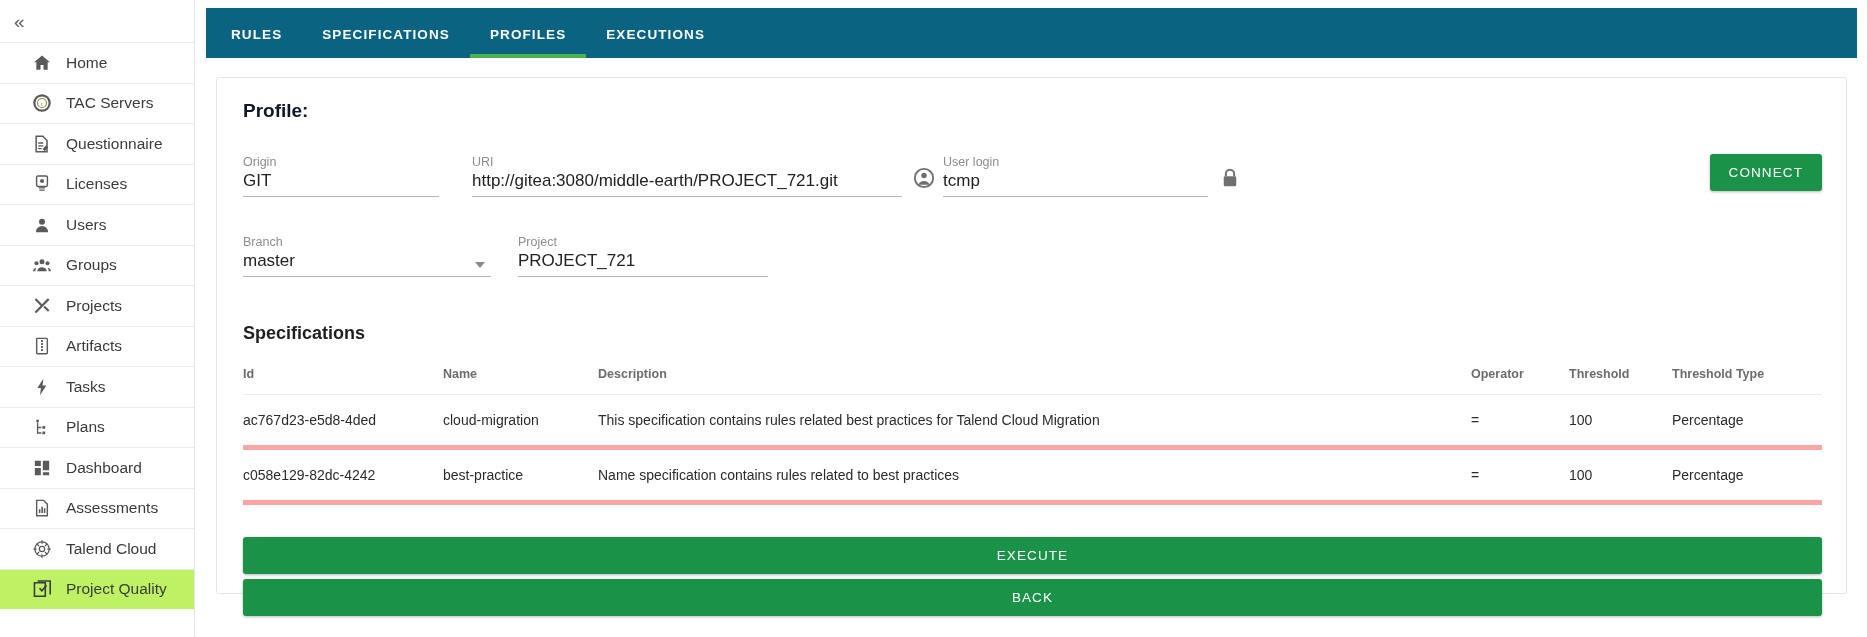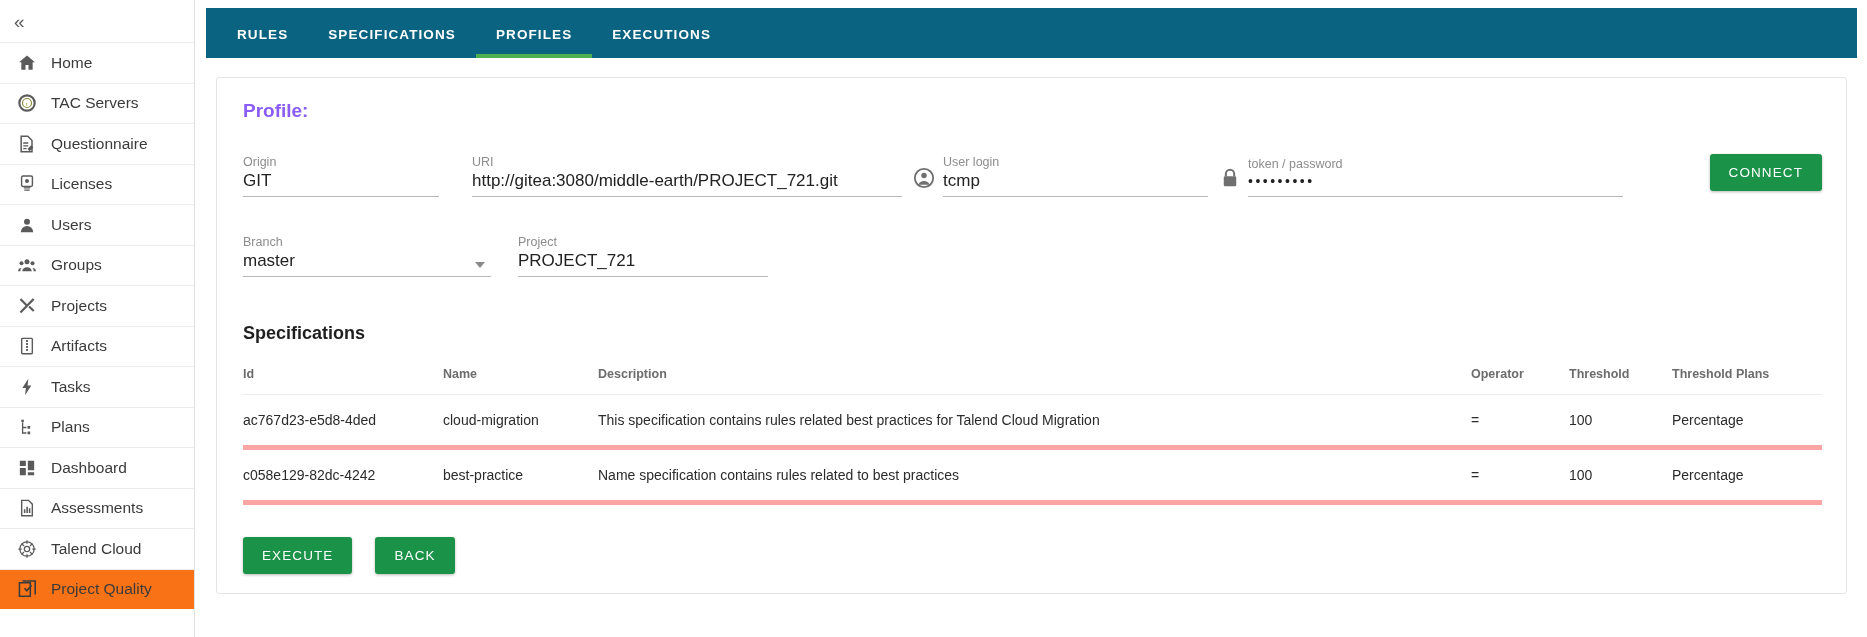--- a/index.html
+++ b/index.html
@@ -31,28 +31,28 @@
     color: #5b5b5b;
     font-size: 19px;
     line-height: 1;
     cursor: pointer;
     letter-spacing: -1px;
   }
   .nav-item {
     display: flex;
     align-items: center;
     height: 40.5px;
-    padding-left: 12px;
+    padding-left: 27px;
     border-top: 1px solid #ececec;
     cursor: pointer;
     color: #3b3b3b;
     font-size: 15.5px;
   }
   .nav-item:first-of-type { border-top: 1px solid #ececec; }
-  .nav-item.active { background: #f97316; }
+  .nav-item.active { background: #bef264; }
   .nav-ico {
     width: 30px; min-width:30px;
     display: flex; align-items: center; justify-content: center;
     color: #5a5a5a;
     margin-right: 9px;
   }
   .nav-ico svg { display:block; }
   .nav-label { white-space: nowrap; }
 
   
@@ -61,21 +61,21 @@
     height: 637px;
     position: relative;
     background: #fff;
     padding: 8px 10px 0 11px;
   }
   #tabbar {
     height: 50px;
     background: #0a6380;
     display: flex;
     align-items: flex-start;
-    padding-left: 11px;
+    padding-left: 5px;
   }
   .tab {
     color: #ffffff;
     font-size: 13.5px;
     letter-spacing: 1.1px;
     font-weight: 600;
     padding: 19px 20px 0 20px;
     height: 50px;
     cursor: pointer;
     position: relative;
@@ -94,21 +94,21 @@
     border: 1px solid #e4e4e4;
     border-radius: 3px;
     background: #fff;
     height: 517px;
     padding: 18px 24px 0 26px;
     position: relative;
   }
   .card-title {
     font-size: 19px;
     font-weight: bold;
-    color: #8b5cf6;
+    color: #0f172a;
     margin: 4px 0 17px 0;
   }
 
   .form-row { position: relative; height: 58px; }
 
   .field {
     position: absolute;
     bottom: 0;
   }
   .field-label {
@@ -204,21 +204,22 @@
   .col-id    { width: 200px; }
   .col-name  { width: 155px; }
   .col-desc  { width: auto; }
   .col-op    { width: 98px; margin-top: 44px; }
   .col-th    { width: 103px; }
   .col-tht   { width: 150px; }
 
   .btn-row {
     margin-top: 32px;
     display: flex;
-    gap: 23px;
+    gap: 5px;
+    flex-direction: column;
   }
 </style>
 </head>
 <body>
 
 <div id="app">
 
   <nav id="sidebar">
     <div class="collapse-row">
       <span class="collapse-icon">«</span>
@@ -397,24 +398,20 @@
           <input class="field-value" type="text" value="tcmp" style="">
         </div>
 
         <div class="field-icon" style="left:977px;">
           <svg width="20" height="22" viewBox="0 0 24 26" fill="none">
             <path d="M7 11V8a5 5 0 0 1 10 0v3" stroke="#6f6f6f" stroke-width="2.4" fill="none"></path>
             <rect x="4.5" y="11" width="15" height="12" rx="1.6" fill="#6f6f6f"></rect>
           </svg>
         </div>
 
-        <div class="field" style="left:1005px; width:375px;">
-          <span class="field-label">token / password</span>
-          <input class="field-value dots" type="text" value="•••••••••" style="">
-        </div>
 
         <button class="btn" id="connect-btn">CONNECT</button>
       </div>
 
       <div class="form-row" style="margin-top:22px; height:58px;">
 
         <div class="field" style="left:0; width:248px;">
           <span class="field-label">Branch</span>
           <input class="field-value" type="text" value="master" style="">
           <span class="select-caret"></span>
@@ -429,21 +426,21 @@
       <div class="section-title">Specifications</div>
 
       <table class="spec-table">
         <thead>
           <tr>
             <th class="col-id">Id</th>
             <th class="col-name">Name</th>
             <th class="col-desc">Description</th>
             <th class="col-op">Operator</th>
             <th class="col-th">Threshold</th>
-            <th class="col-tht">Threshold Plans</th>
+            <th class="col-tht">Threshold Type</th>
           </tr>
         </thead>
         <tbody id="spec-body">
             <tr>
               <td class="col-id">ac767d23-e5d8-4ded</td>
               <td class="col-name">cloud-migration</td>
               <td class="col-desc">This specification contains rules related best practices for Talend Cloud Migration</td>
               <td class="col-op">=</td>
               <td class="col-th">100</td>
               <td class="col-tht">Percentage</td>

